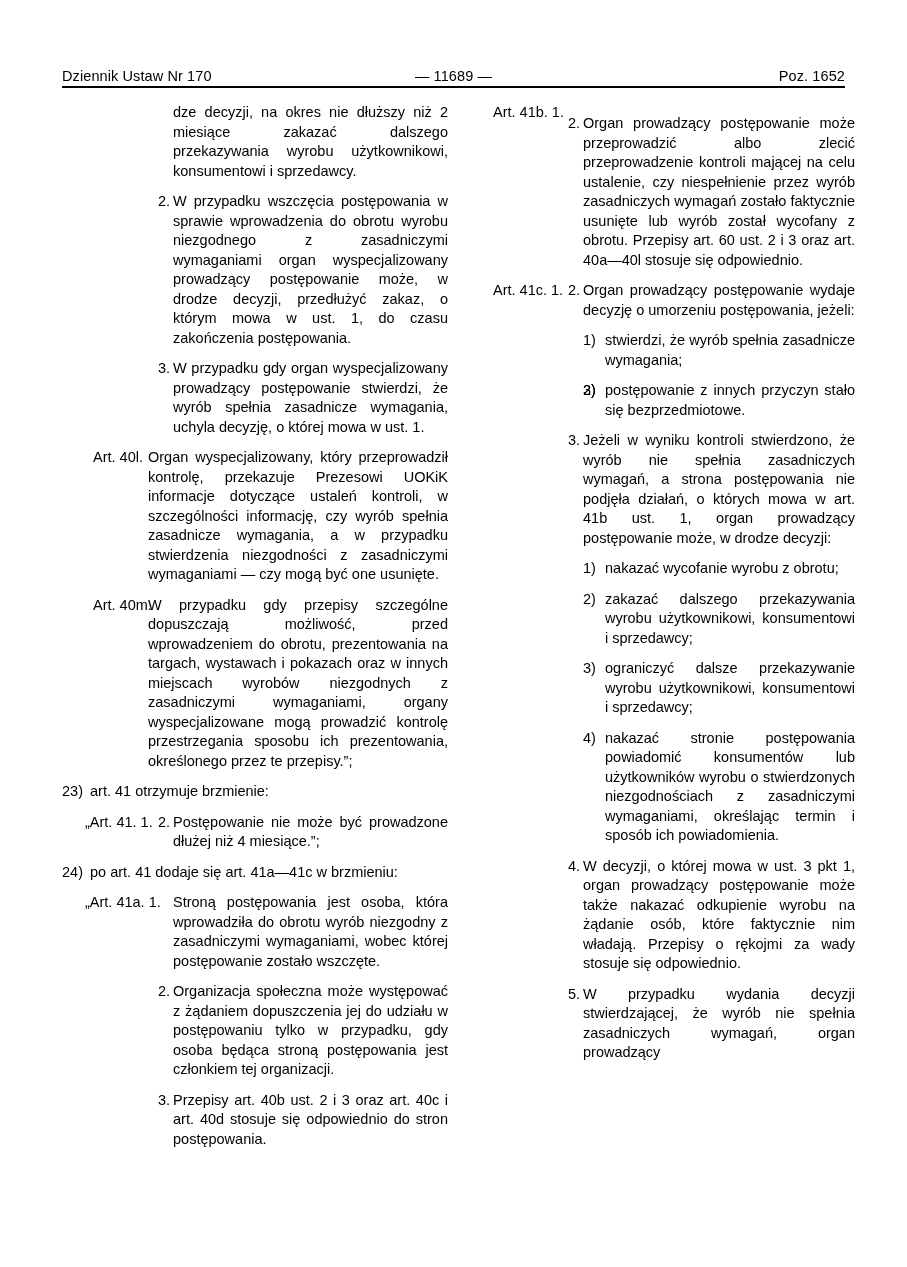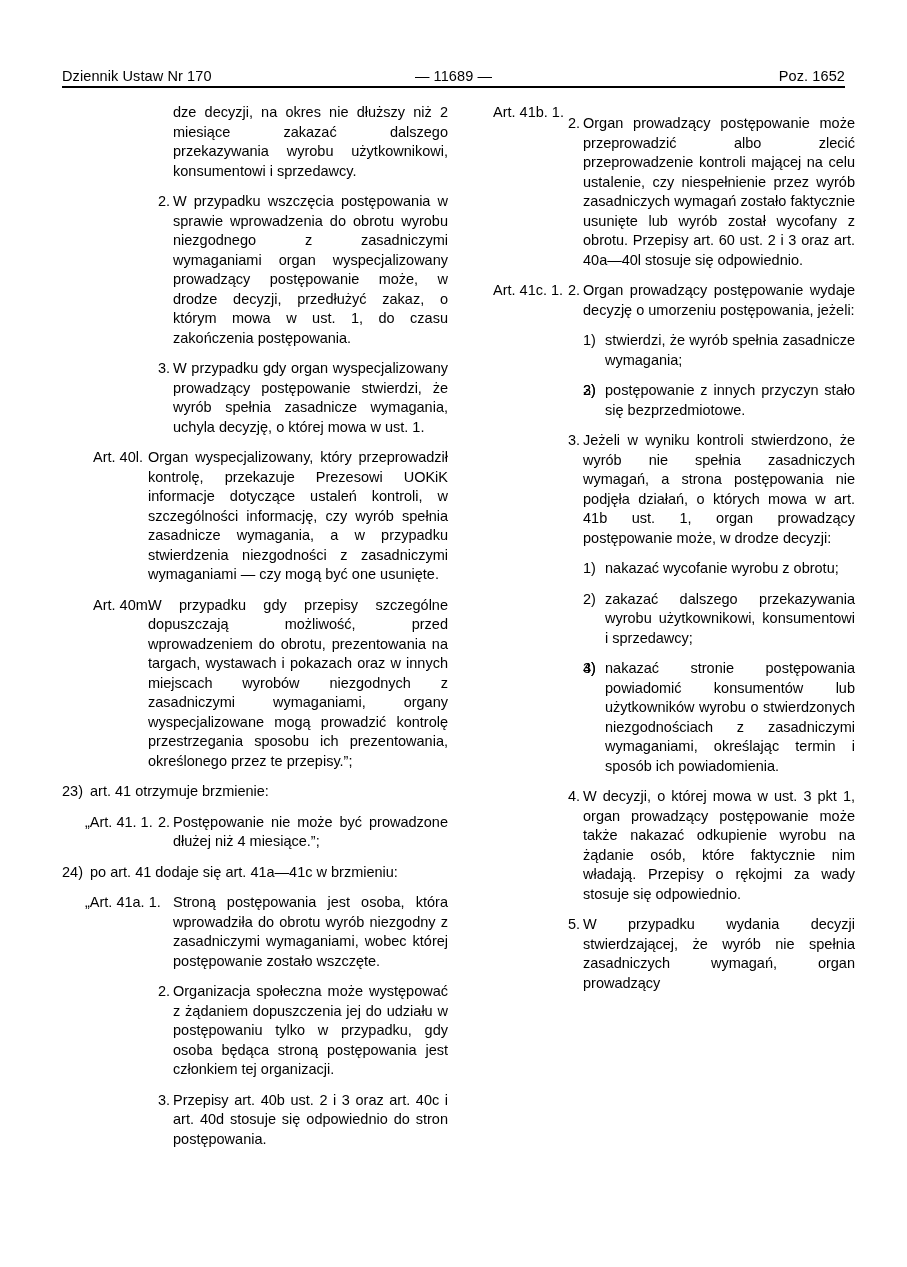--- a/index.html
+++ b/index.html
@@ -216,20 +216,21 @@
       <div class="blk rv-sub">
         <span class="marker">1)</span>
         <p class="body">nakazać wycofanie wyrobu z obrotu;</p>
       </div>
       <div class="blk rv-sub">
         <span class="marker">2)</span>
         <p class="body">zakazać dalszego przekazywania wyrobu użytkownikowi, konsumentowi i sprzedawcy;</p>
       </div>
       <div class="blk rv-sub">
         <span class="marker">3)</span>
+        <p class="body">ograniczyć dalsze przekazywanie wyrobu użytkownikowi, konsumentowi i sprzedawcy;</p>
       </div>
       <div class="blk rv-sub">
         <span class="marker">4)</span>
         <p class="body">nakazać stronie postępowania powiadomić konsumentów lub użytkowników wyrobu o stwierdzonych niezgodnościach z zasadniczymi wymaganiami, określając termin i sposób ich powiadomienia.</p>
       </div>
       <div class="blk rv-num">
         <span class="marker">4.</span>
         <p class="body">W decyzji, o której mowa w ust. 3 pkt 1, organ prowadzący postępowanie może także nakazać odkupienie wyrobu na żądanie osób, które faktycznie nim władają. Przepisy o rękojmi za wady stosuje się odpowiednio.</p>
       </div>
       <div class="blk rv-num">

